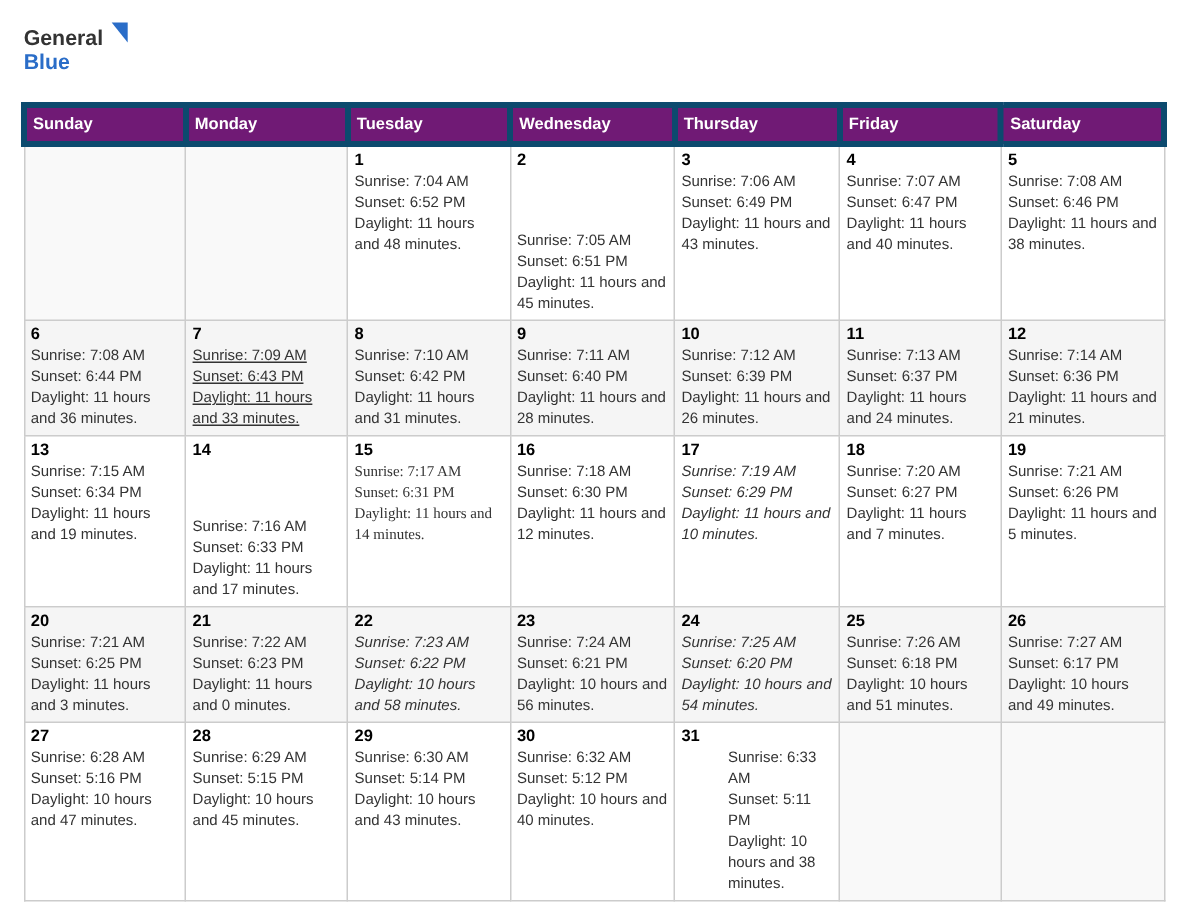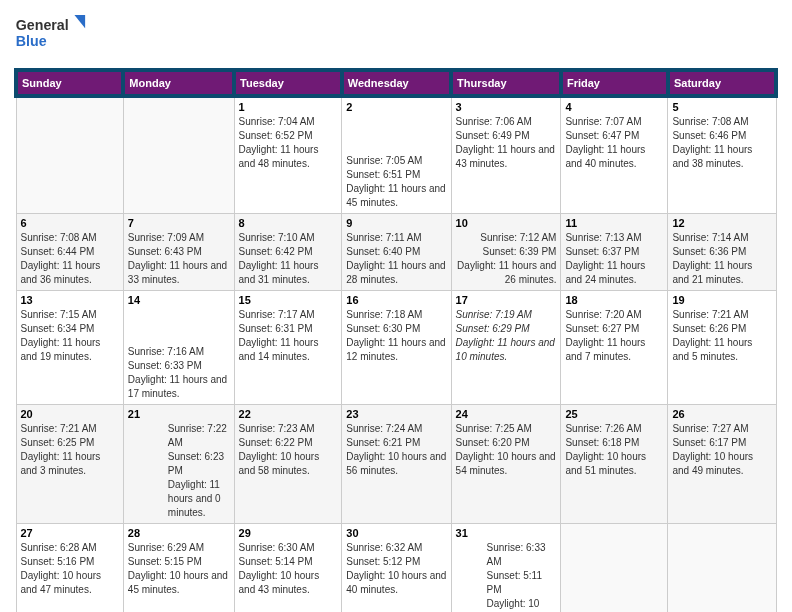--- a/index.html
+++ b/index.html
@@ -151,39 +151,39 @@
         </tr>
         <tr>
           <td>
             <span class="day-number">6</span>
             <div class="day-info" style="white-space: pre-line;">Sunrise: 7:08 AM
 Sunset: 6:44 PM
 Daylight: 11 hours and 36 minutes.</div>
           </td>
           <td>
             <span class="day-number">7</span>
-            <div class="day-info" style="white-space: pre-line;">Sunrise: 7:09 AM
+            <div class="day-info" style="white-space: pre-line; text-decoration: underline;">Sunrise: 7:09 AM
 Sunset: 6:43 PM
 Daylight: 11 hours and 33 minutes.</div>
           </td>
           <td>
             <span class="day-number">8</span>
             <div class="day-info" style="white-space: pre-line;">Sunrise: 7:10 AM
 Sunset: 6:42 PM
 Daylight: 11 hours and 31 minutes.</div>
           </td>
           <td>
             <span class="day-number">9</span>
             <div class="day-info" style="white-space: pre-line;">Sunrise: 7:11 AM
 Sunset: 6:40 PM
 Daylight: 11 hours and 28 minutes.</div>
           </td>
           <td>
             <span class="day-number">10</span>
-            <div class="day-info" style="white-space: pre-line; text-align: right;">Sunrise: 7:12 AM
+            <div class="day-info" style="white-space: pre-line;">Sunrise: 7:12 AM
 Sunset: 6:39 PM
 Daylight: 11 hours and 26 minutes.</div>
           </td>
           <td>
             <span class="day-number">11</span>
             <div class="day-info" style="white-space: pre-line;">Sunrise: 7:13 AM
 Sunset: 6:37 PM
 Daylight: 11 hours and 24 minutes.</div>
           </td>
           <td>
@@ -201,21 +201,21 @@
 Daylight: 11 hours and 19 minutes.</div>
           </td>
           <td>
             <span class="day-number">14</span>
             <div class="day-info" style="white-space: pre-line; margin-top: 39px;">Sunrise: 7:16 AM
 Sunset: 6:33 PM
 Daylight: 11 hours and 17 minutes.</div>
           </td>
           <td>
             <span class="day-number">15</span>
-            <div class="day-info" style="white-space: pre-line;">Sunrise: 7:17 AM
+            <div class="day-info" style="white-space: pre-line; font-family: Liberation Serif, serif;">Sunrise: 7:17 AM
 Sunset: 6:31 PM
 Daylight: 11 hours and 14 minutes.</div>
           </td>
           <td>
             <span class="day-number">16</span>
             <div class="day-info" style="white-space: pre-line;">Sunrise: 7:18 AM
 Sunset: 6:30 PM
 Daylight: 11 hours and 12 minutes.</div>
           </td>
           <td>
@@ -239,39 +239,39 @@
         </tr>
         <tr>
           <td>
             <span class="day-number">20</span>
             <div class="day-info" style="white-space: pre-line;">Sunrise: 7:21 AM
 Sunset: 6:25 PM
 Daylight: 11 hours and 3 minutes.</div>
           </td>
           <td>
             <span class="day-number">21</span>
-            <div class="day-info" style="white-space: pre-line; margin-left: 40px;">Sunrise: 7:22 AM
+            <div class="day-info" style="white-space: pre-line;">Sunrise: 7:22 AM
 Sunset: 6:23 PM
 Daylight: 11 hours and 0 minutes.</div>
           </td>
           <td>
             <span class="day-number">22</span>
-            <div class="day-info" style="white-space: pre-line;">Sunrise: 7:23 AM
+            <div class="day-info" style="white-space: pre-line; font-style: italic;">Sunrise: 7:23 AM
 Sunset: 6:22 PM
 Daylight: 10 hours and 58 minutes.</div>
           </td>
           <td>
             <span class="day-number">23</span>
             <div class="day-info" style="white-space: pre-line;">Sunrise: 7:24 AM
 Sunset: 6:21 PM
 Daylight: 10 hours and 56 minutes.</div>
           </td>
           <td>
             <span class="day-number">24</span>
-            <div class="day-info" style="white-space: pre-line;">Sunrise: 7:25 AM
+            <div class="day-info" style="white-space: pre-line; font-style: italic;">Sunrise: 7:25 AM
 Sunset: 6:20 PM
 Daylight: 10 hours and 54 minutes.</div>
           </td>
           <td>
             <span class="day-number">25</span>
             <div class="day-info" style="white-space: pre-line;">Sunrise: 7:26 AM
 Sunset: 6:18 PM
 Daylight: 10 hours and 51 minutes.</div>
           </td>
           <td>

